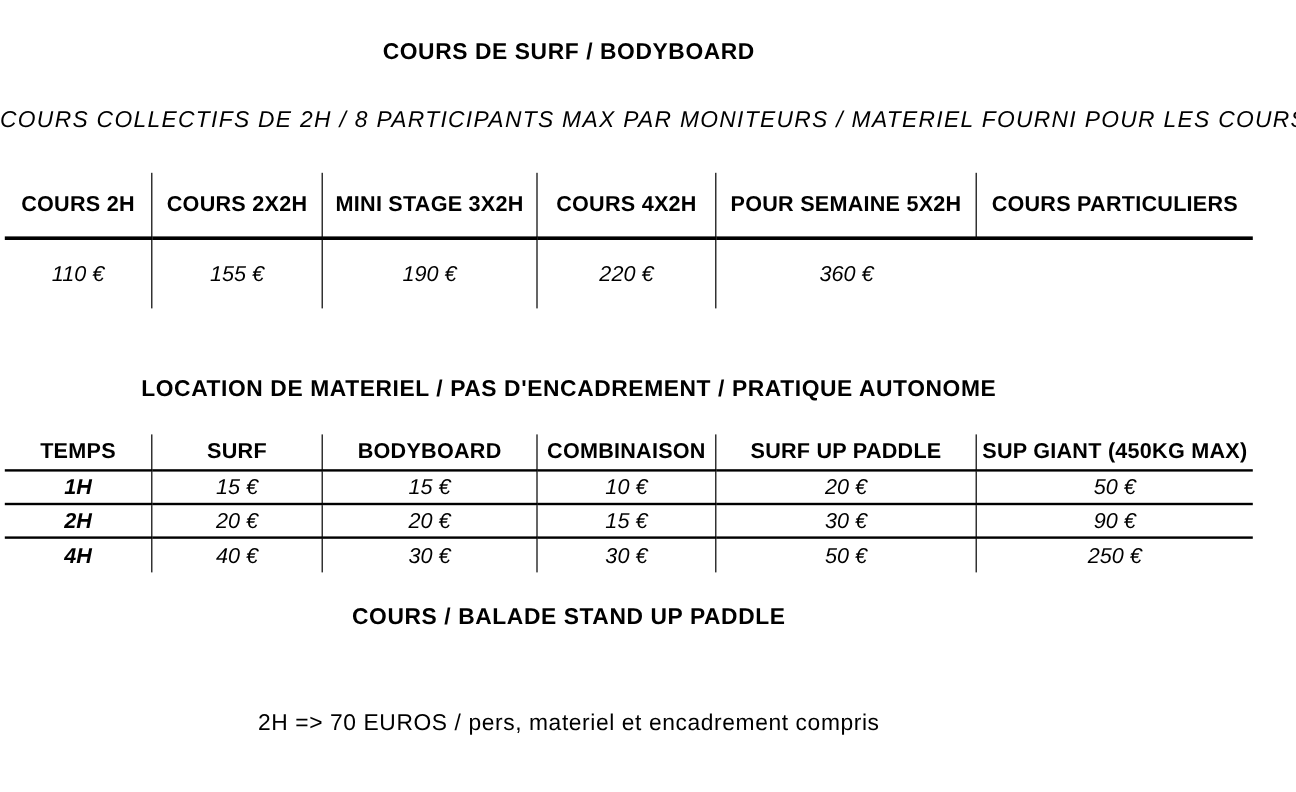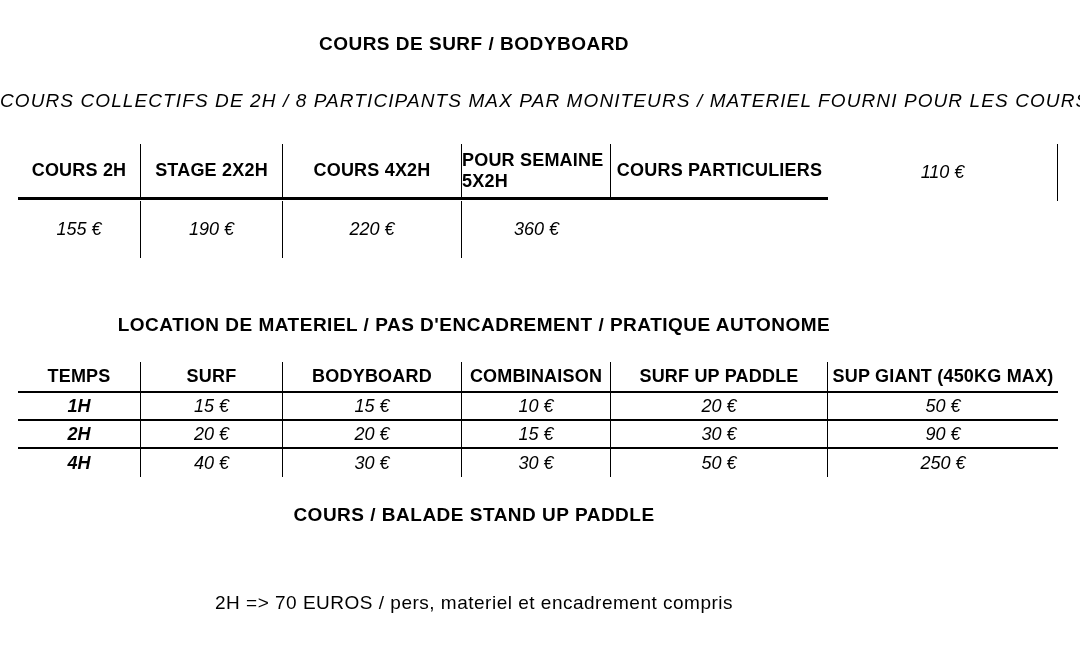--- a/index.html
+++ b/index.html
@@ -18,21 +18,21 @@
   .h-ital  { font-size:19px; font-style:italic; letter-spacing:1.1px; }
   .h-plain { font-size:19px; letter-spacing:0.5px; }
 
   #title-courses { top:33px; }
   #subtitle-courses { top:90px; }
   #title-rental { top:314px; }
   #title-sup { top:504px; }
   #note-sup { top:592px; }
 
   .grid {
-    position:absolute; left:18px; width:1040px;
+    position:absolute; left:4px; width:1040px;
     display:grid;
   }
   #courses-table {
     top:144px;
     grid-template-columns:123px 142px 179px 149px 217px 230px;
   }
   #rental-table {
     top:362px;
     grid-template-columns:123px 142px 179px 149px 217px 230px;
   }
@@ -50,21 +50,22 @@
 </style>
 </head>
 <body>
 
 <div id="title-courses" class="centerline h-bold">COURS DE SURF / BODYBOARD</div>
 
 <div id="subtitle-courses" class="centerline h-ital">COURS COLLECTIFS DE 2H / 8 PARTICIPANTS MAX PAR MONITEURS / MATERIEL FOURNI POUR LES COURS</div>
 
 <div id="courses-table" class="grid">
   <div class="cell c-head vline">COURS 2H</div>
-  <div class="cell c-head vline">STAGE 2X2H</div>
+  <div class="cell c-head vline">COURS 2X2H</div>
+  <div class="cell c-head vline">MINI STAGE 3X2H</div>
   <div class="cell c-head vline">COURS 4X2H</div>
   <div class="cell c-head vline">POUR SEMAINE 5X2H</div>
   <div class="cell c-head">COURS PARTICULIERS</div>
 
   <div class="cell c-price vline">110 €</div>
   <div class="cell c-price vline">155 €</div>
   <div class="cell c-price vline">190 €</div>
   <div class="cell c-price vline">220 €</div>
   <div class="cell c-price">360 €</div>
 </div>

